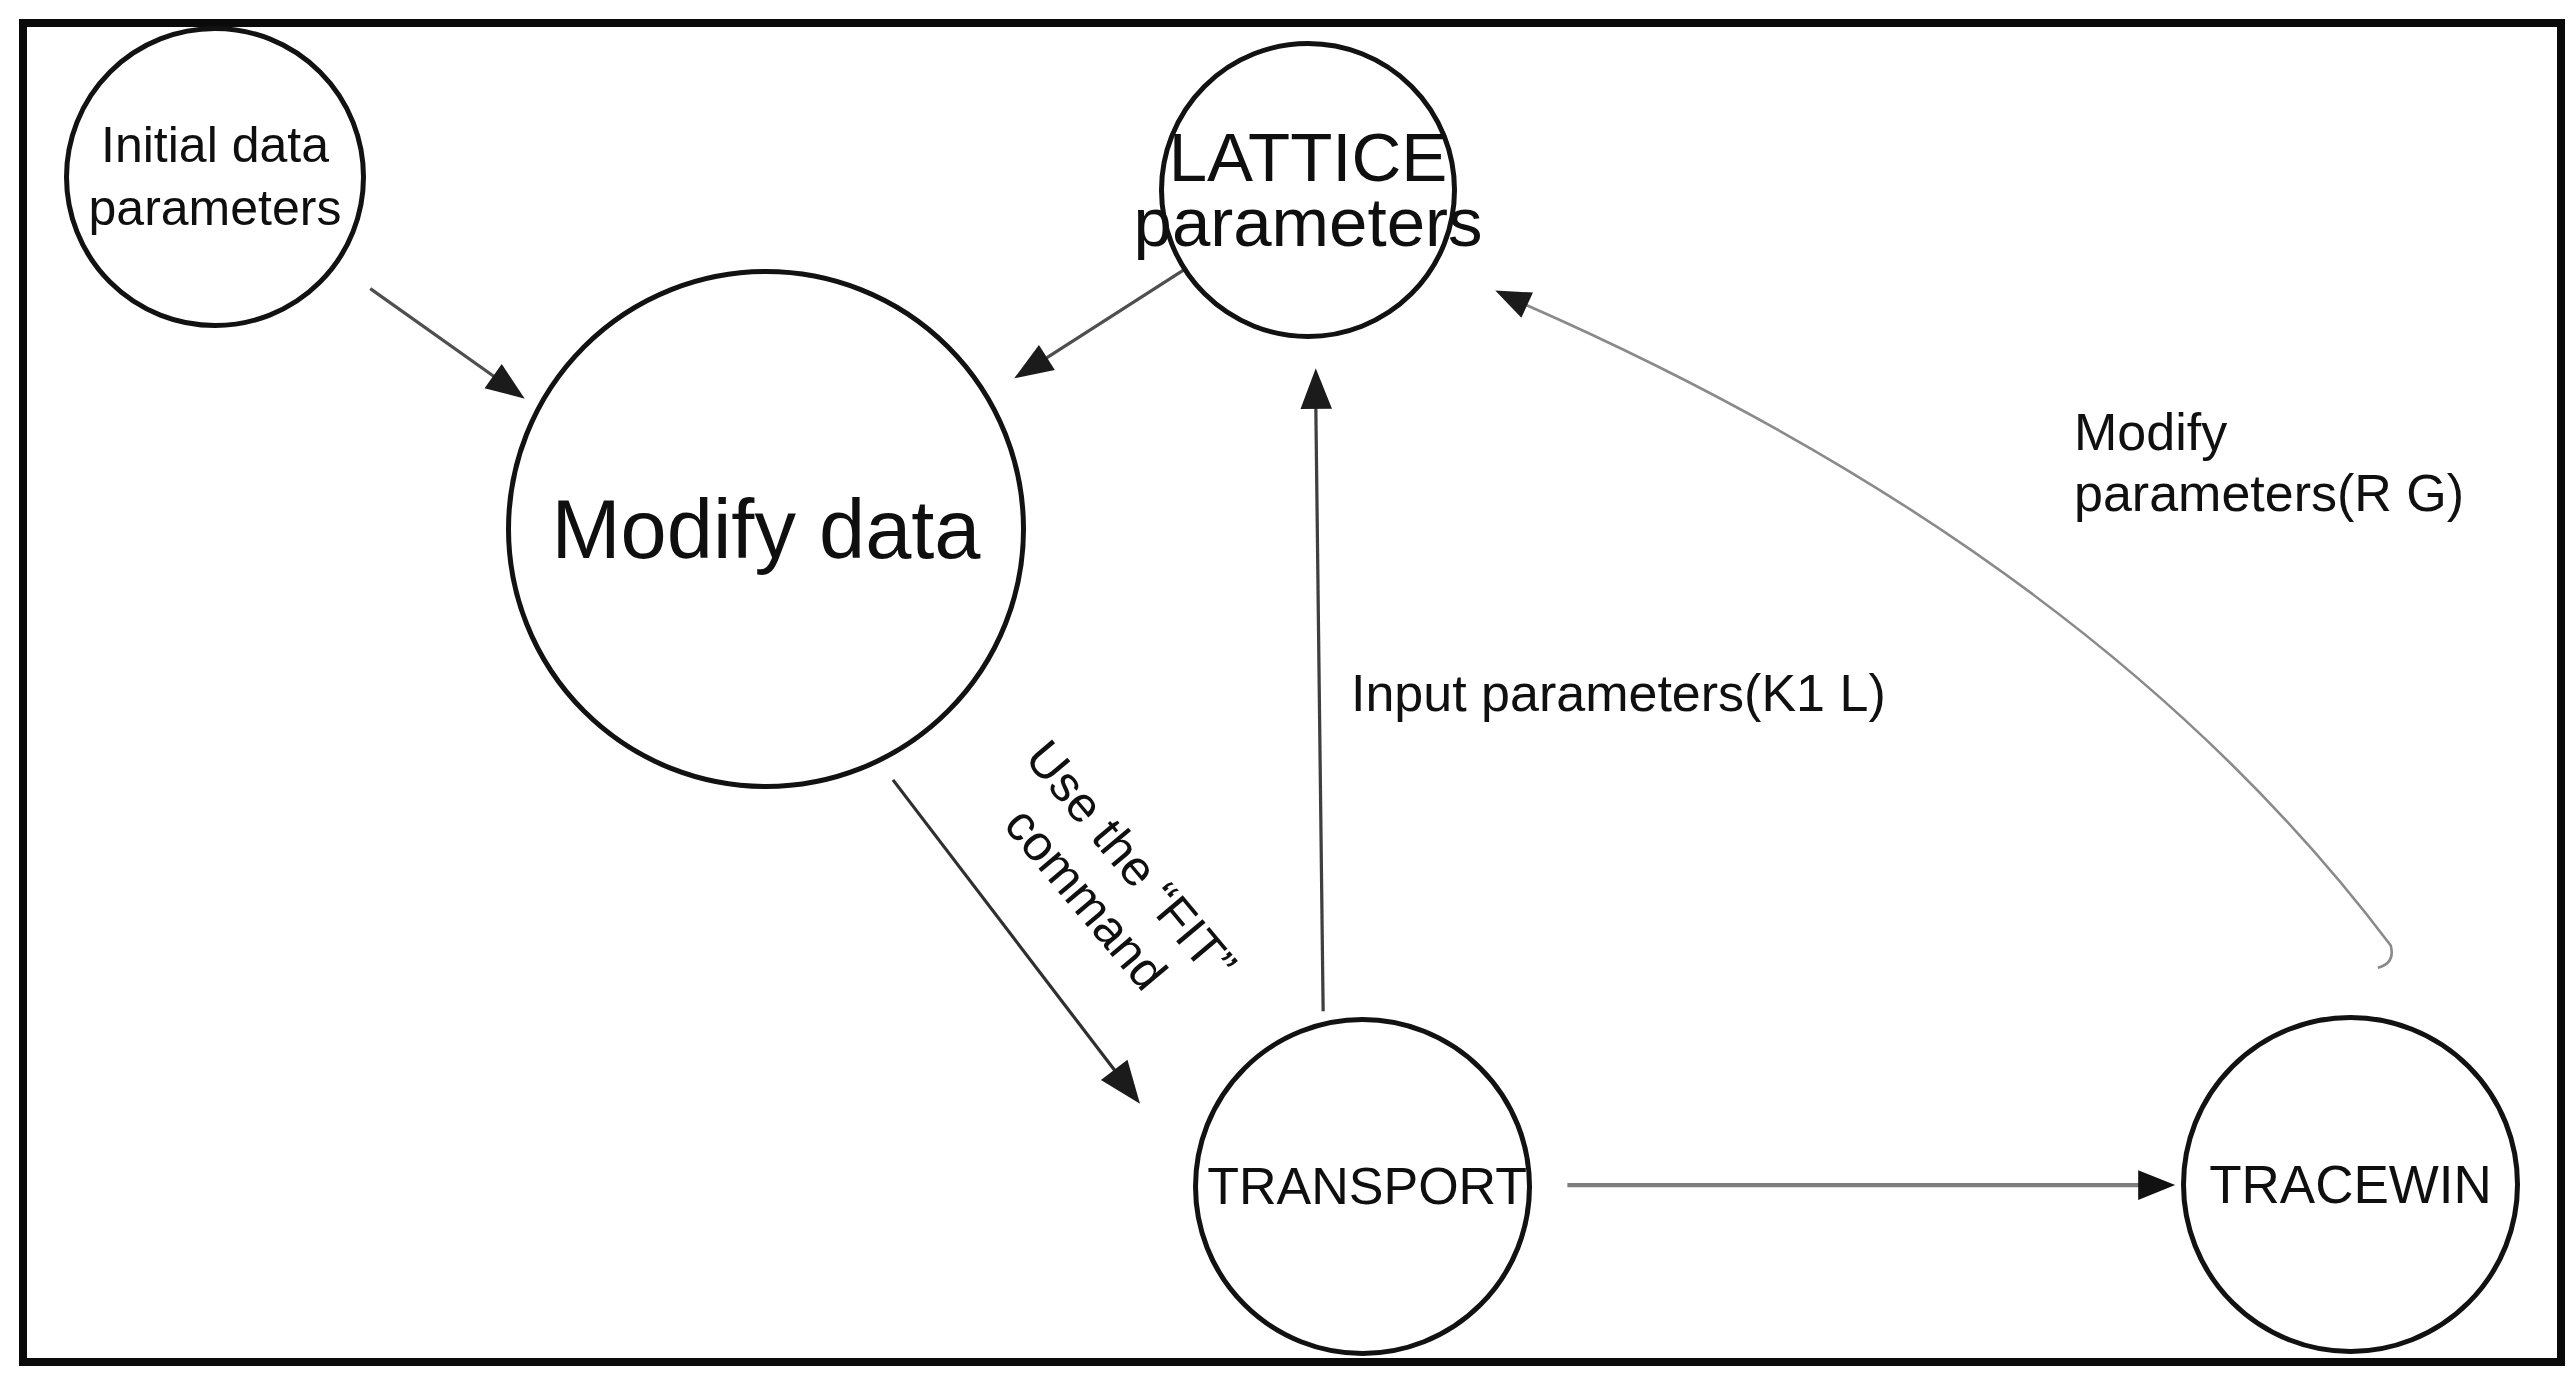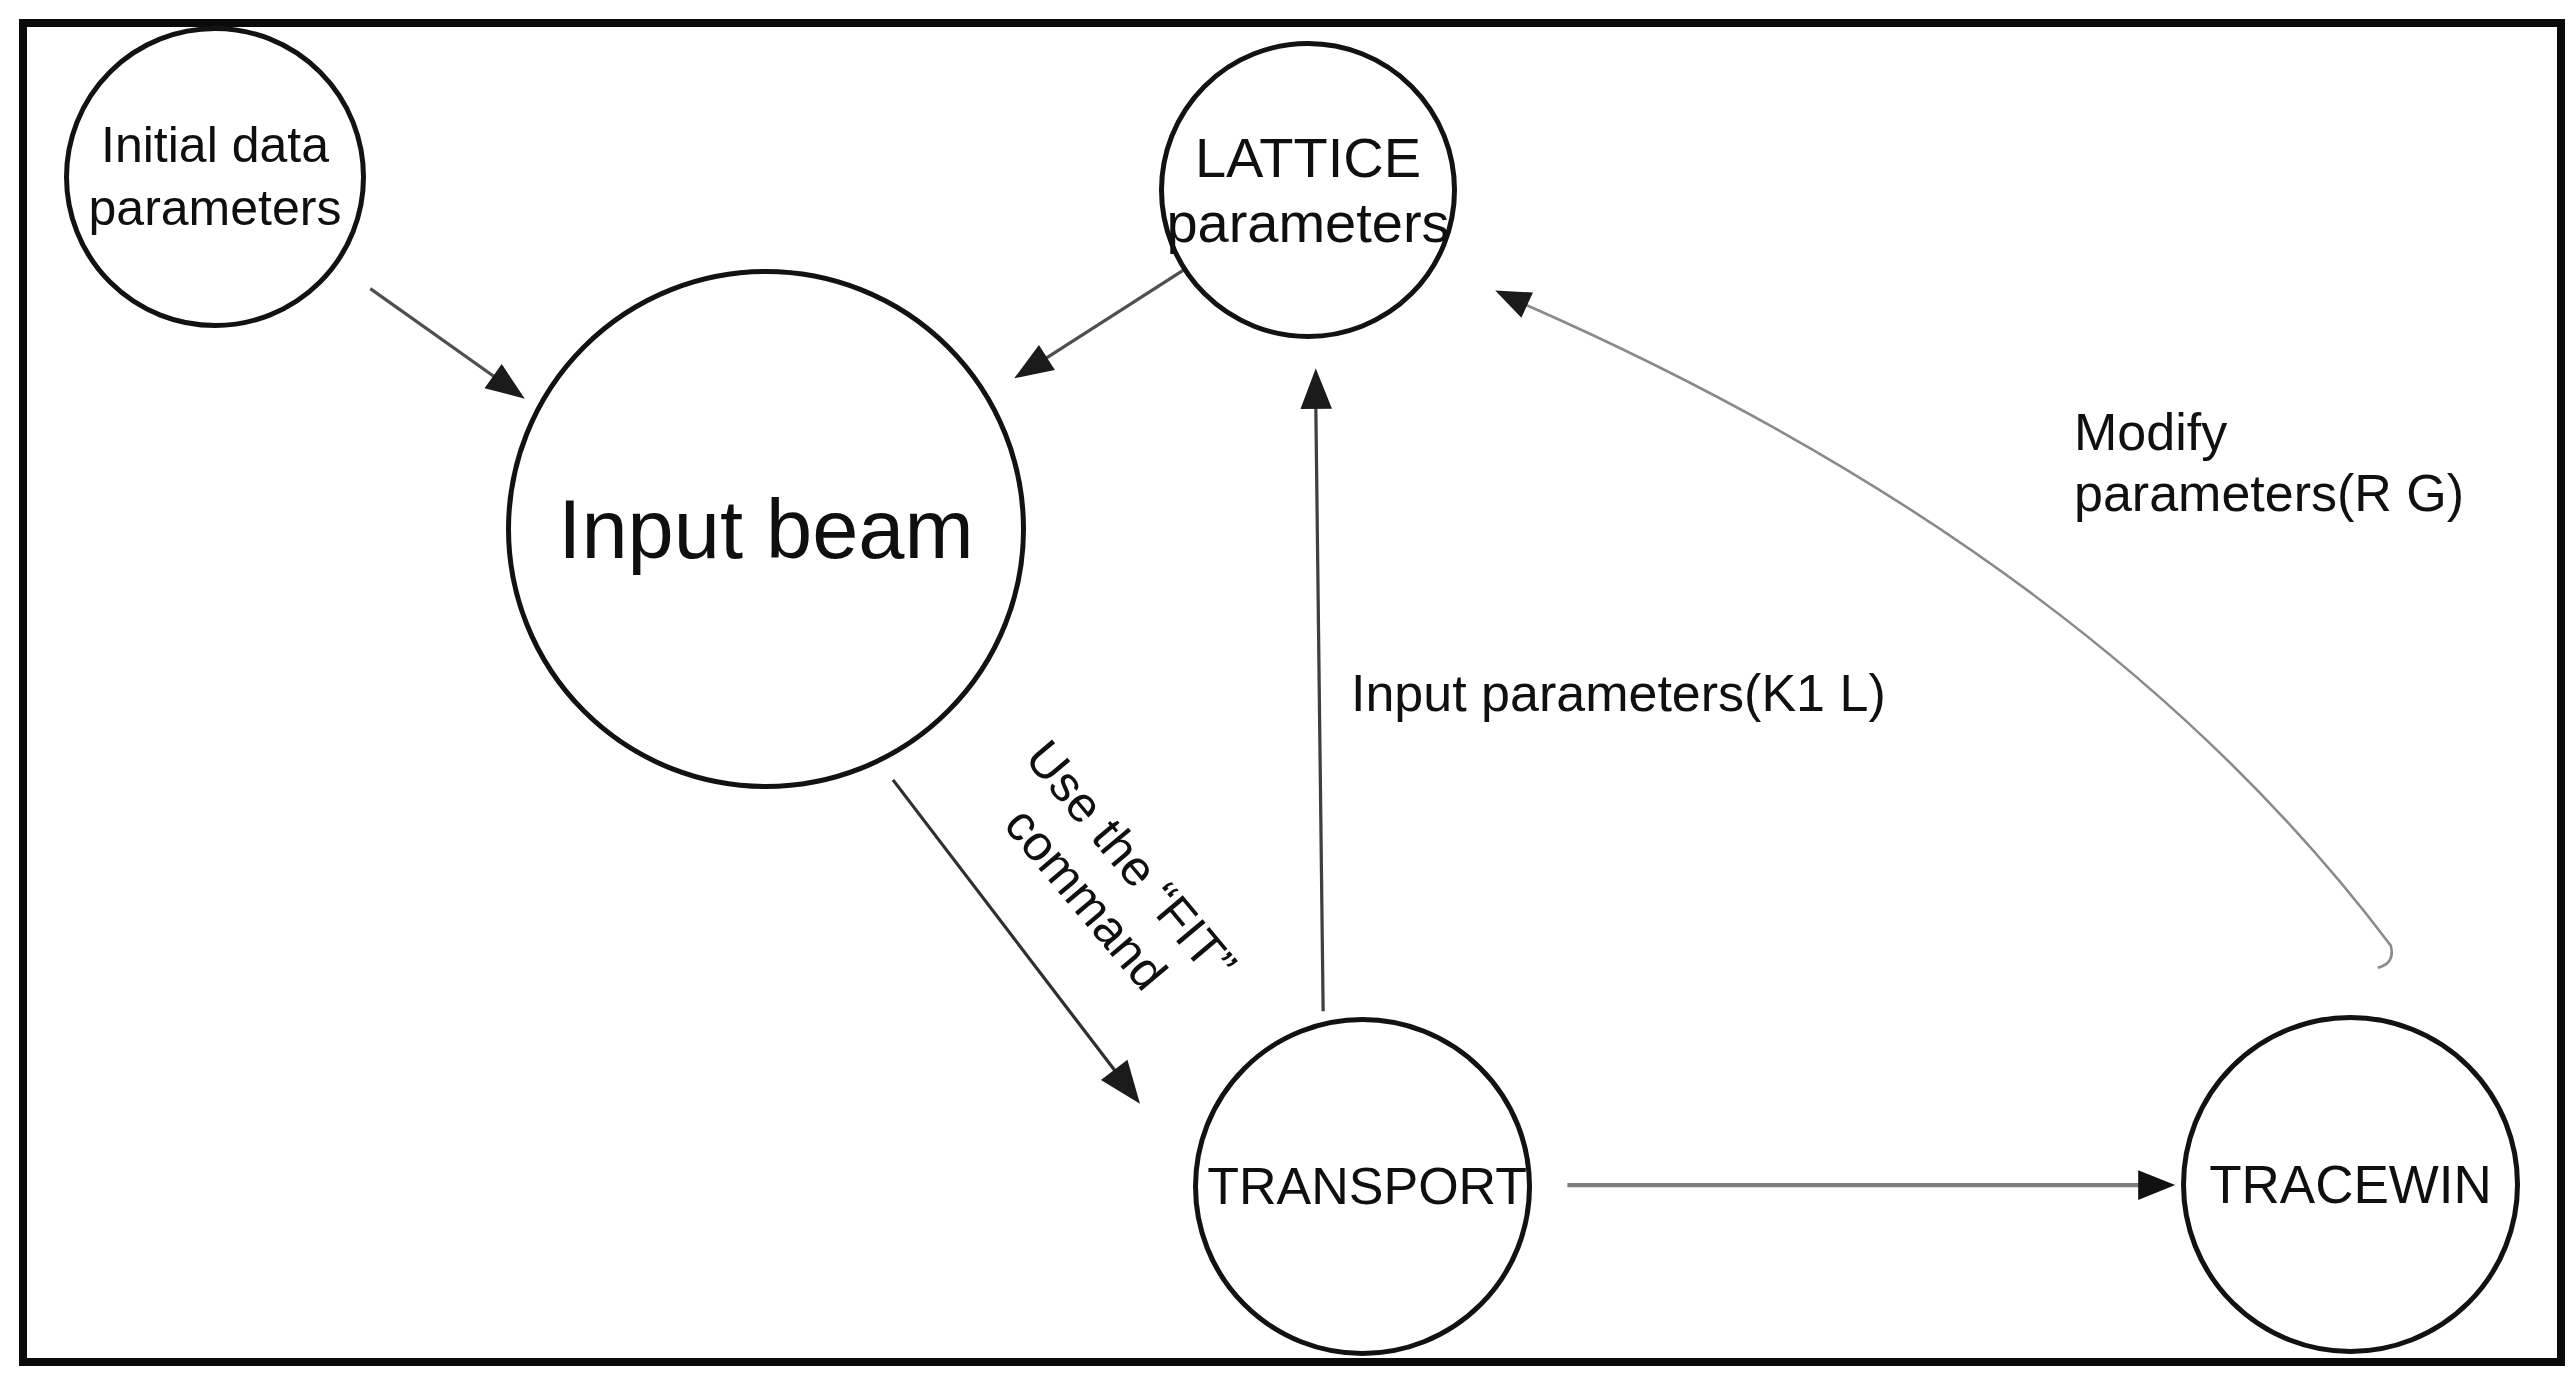--- a/index.html
+++ b/index.html
@@ -22,21 +22,21 @@
     border:5.6px solid #121212;
     border-radius:50%;
     background:#ffffff;
     display:flex;align-items:center;justify-content:center;
     text-align:center;
     white-space:pre-line;
     box-sizing:border-box;
   }
   .node-initial{left:64px;top:26px;width:302px;height:302px;font-size:50px;line-height:63px;}
   .node-input{left:506px;top:269px;width:520px;height:520px;font-size:83px;line-height:93px;}
-  .node-lattice{left:1159px;top:41px;width:298px;height:298px;font-size:56px;line-height:65px;}
+  .node-lattice{left:1159px;top:41px;width:298px;height:298px;font-size:69px;line-height:65px;}
   .node-transport{left:1193px;top:1017px;width:339px;height:339px;font-size:52px;line-height:59px;justify-content:flex-end;}
   .node-tracewin{left:2181px;top:1015px;width:339px;height:339px;font-size:53px;line-height:59px;}
   .edge-label{
     position:absolute;
     white-space:pre-line;
     font-size:52px;line-height:61px;
     color:#101010;
   }
   .label-k1l{left:1351px;top:663px;}
   .label-rg{left:2074px;top:402px;}
@@ -75,21 +75,21 @@
     <path d="M 1632 322 Q 2262 595 2584 1022 q 5 19 -14 24" fill="none" stroke="#8a8a8a" stroke-width="2.8"></path>
     <polygon points="0,0 -38,-15 -38,15" fill="#1b1b1b" transform="translate(1616,314) rotate(204.7)"></polygon>
   </svg>
 
   <div class="node node-initial">
     <span>Initial data
 parameters</span>
   </div>
 
   <div class="node node-input">
-    <span>Input beam</span>
+    <span>Modify data</span>
   </div>
 
   <div class="node node-lattice">
     <span>LATTICE
 parameters</span>
   </div>
 
   <div class="node node-transport">
     <span>TRANSPORT</span>
   </div>

